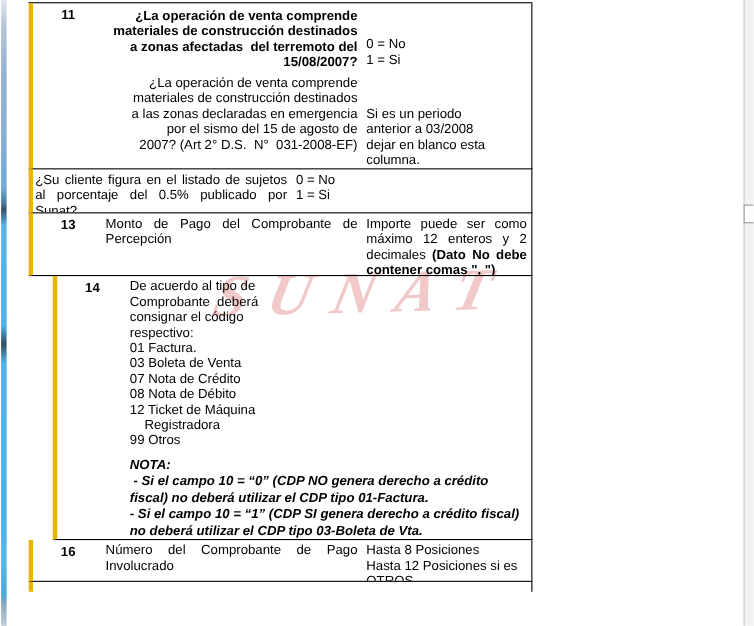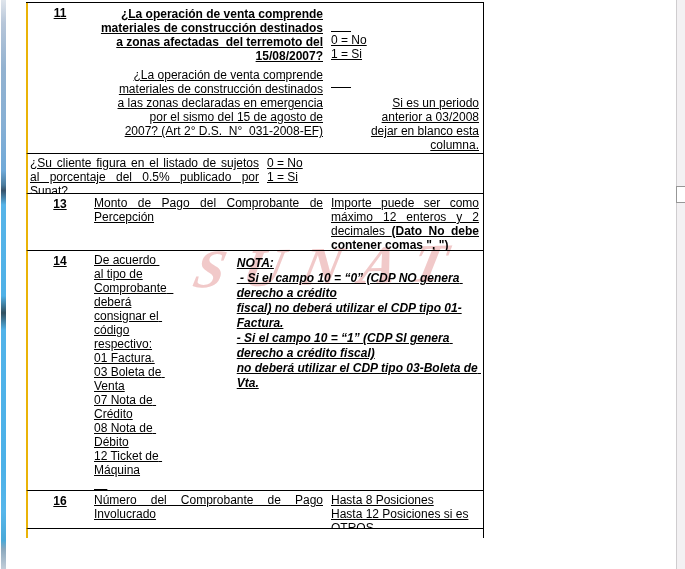--- a/index.html
+++ b/index.html
@@ -37,47 +37,46 @@
     transform:skewX(-14deg) rotate(-1.5deg);
     white-space:nowrap;pointer-events:none;
   }
   
   .doc-table{
     position:absolute;left:26px;top:2px;width:458px;z-index:2;
     border-top:1px solid #000;
   }
   .trow{
     display:flex;box-sizing:border-box;
-    border-left:2px solid #eab308;border-right:1px solid #000;border-bottom:1px solid #000;
+    border-left:4px solid #eab308;border-right:1px solid #000;border-bottom:1px solid #000;
     overflow:hidden;
-    text-decoration:underline;
   }
   .trow.partial{border-bottom:none;}
   .r11{height:151px;} .r12{height:40px;} .r13{height:57px;}
-  .r14{height:240px;flex-direction:row;} .r15{height:33px;} .r16{height:38px;}
+  .r14{height:240px;flex-direction:column;margin-left:22px;} .r15{height:33px;} .r16{height:38px;}
   .r17{height:9px;}
   .r14 .sub{display:flex;height:162px;overflow:visible;}
   .c-num{
     width:64px;flex:0 0 64px;text-align:center;font-weight:bold;
     padding-top:3px;box-sizing:border-box;
   }
   .c-desc{
     width:237px;flex:0 0 237px;box-sizing:border-box;
     padding:2px 6px 0 2px;text-align:justify;
   }
   .c-desc.plain{text-align:right;}
   .c-val{
     flex:1 1 auto;box-sizing:border-box;padding:2px 4px 0 2px;
     white-space:pre-wrap;
   }
   .c-val.justify{white-space:normal;text-align:justify;}
   .para-bold{font-weight:bold;margin:2px 0 5px 0;white-space:pre-wrap;}
   .para{margin:0;white-space:pre-wrap;}
   .codes{white-space:pre-wrap;}
-  .val-note{margin-top:7px;white-space:pre-wrap;text-align:right;}
+  .val-note{margin-top:7px;white-space:pre-wrap;}
   .nota{
     margin:5px 0 0 66px;width:384px;
     font-weight:bold;font-style:italic;
     white-space:pre-wrap;line-height:15px;
   }
 </style>
 </head>
 <body>
 
 <div class="left-strip"></div>

